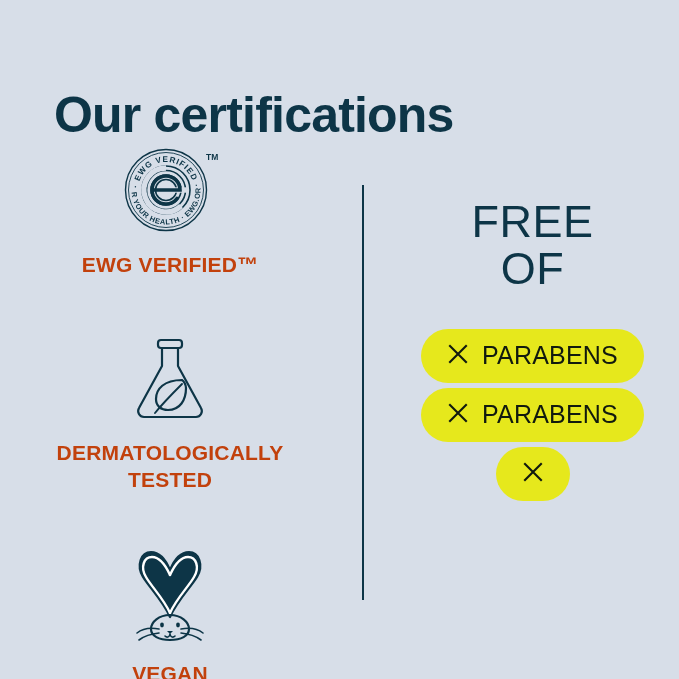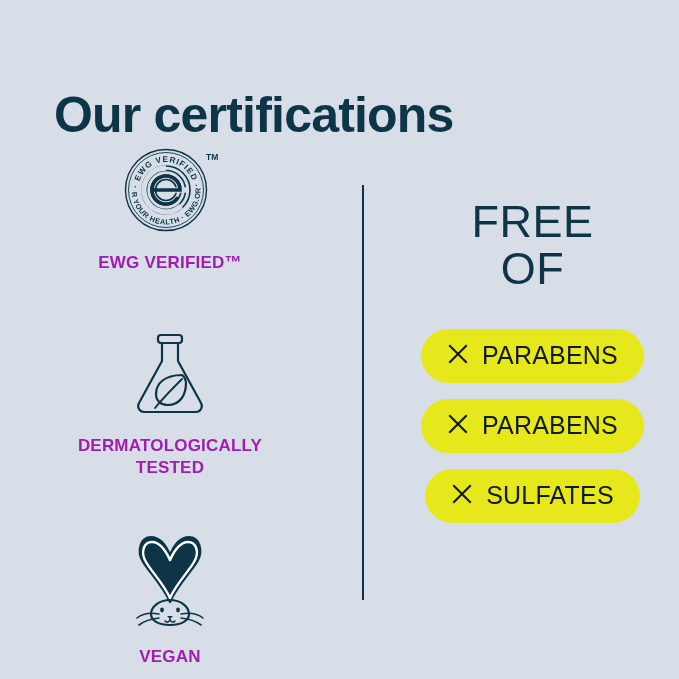--- a/index.html
+++ b/index.html
@@ -85,26 +85,26 @@
   .cert {
     display: flex;
     flex-direction: column;
     align-items: center;
   }
   .cert-icon {
     display: block;
   }
   .cert-label {
     margin-top: 14px;
-    font-size: 17px;
+    font-size: 21px;
     font-weight: bold;
     letter-spacing: 0.2px;
     text-align: center;
     line-height: 1.25;
-    color: #a21caf;
+    color: #c2410c;
     white-space: pre-line;
   }
   .cert-ewg { margin-top: 12px; }
   .cert-derm { margin-top: 58px; }
   .cert-vegan { margin-top: 48px; }
 
   
   .free-of-title {
     font-size: 45px;
     font-weight: normal;
@@ -113,21 +113,21 @@
     letter-spacing: 0.5px;
     color: #0d3547;
     white-space: pre-line;
   }
 
   .pill-list {
     margin-top: 36px;
     display: flex;
     flex-direction: column;
     align-items: center;
-    gap: 16px;
+    gap: 5px;
     text-align: right;
   }
 
   .pill {
     background: #e6e81c;
     border-radius: 999px;
     height: 54px;
     display: flex;
     flex-direction: row;
     align-items: center;
@@ -277,20 +277,19 @@
           </span>
           <span class="pill-label">PARABENS</span>
         </div>
 
         <div class="pill">
           <span class="pill-x">
             <svg width="22" height="22" viewBox="0 0 22 22" xmlns="http://www.w3.org/2000/svg">
               <path d="M 3 3 L 19 19 M 19 3 L 3 19" fill="none" stroke="#111a0e" stroke-width="2.1" stroke-linecap="square"></path>
             </svg>
           </span>
-          <span class="pill-label">SULFATES</span>
         </div>
 
       </div>
     </div>
 
   </div>
 </div>
 
 </body></html>

